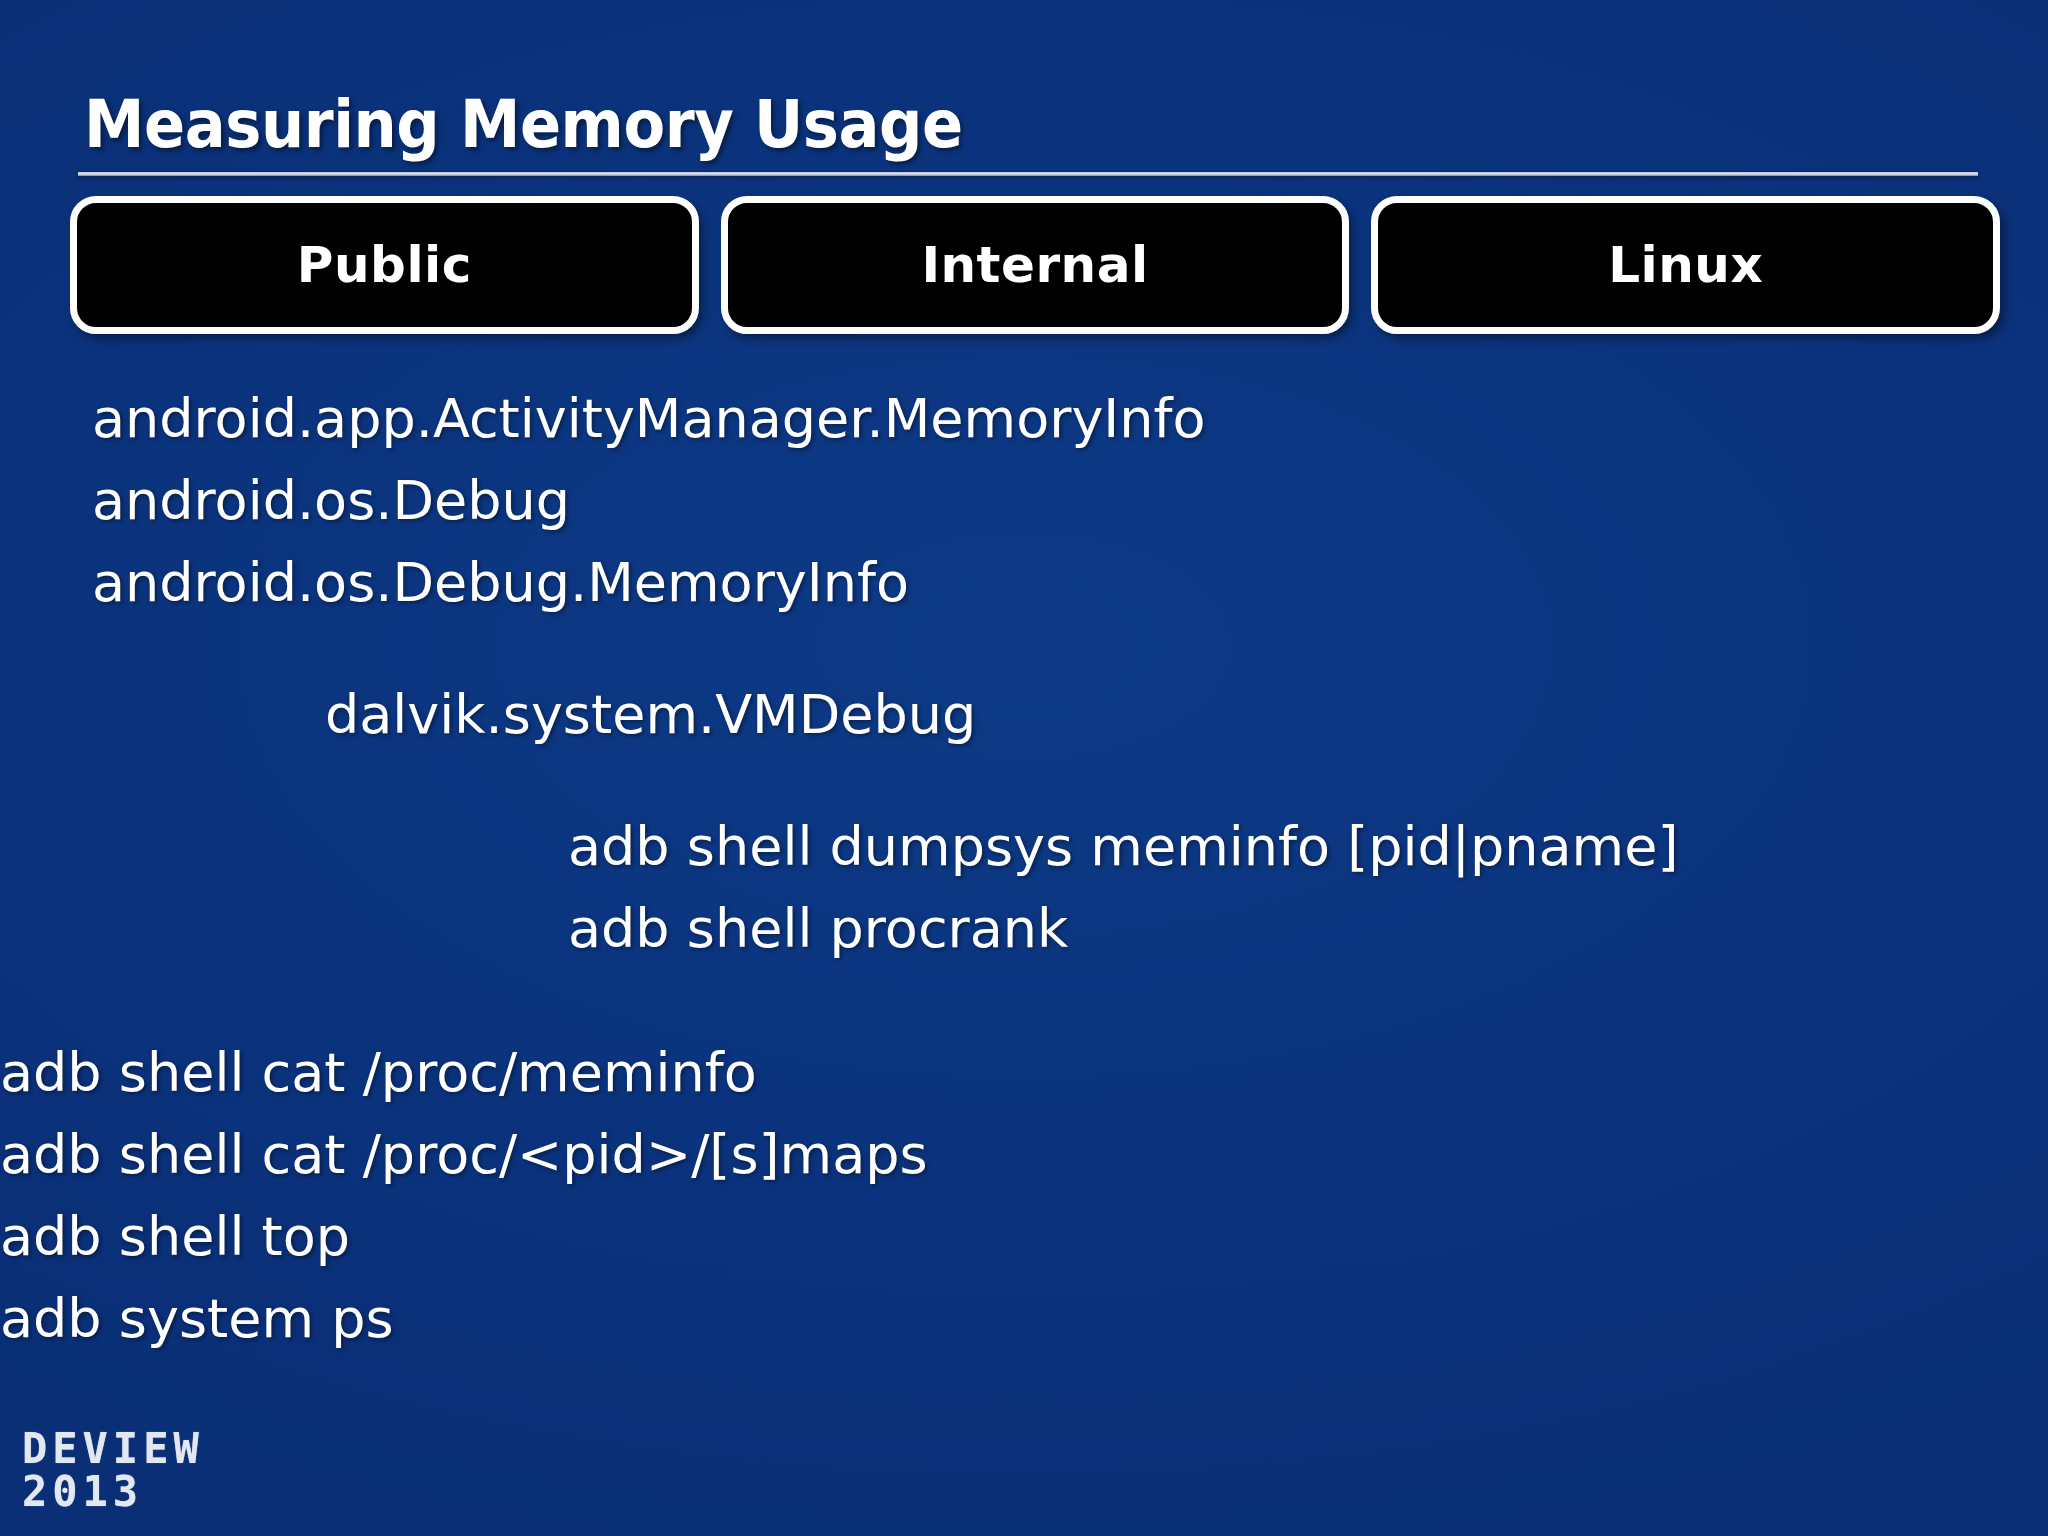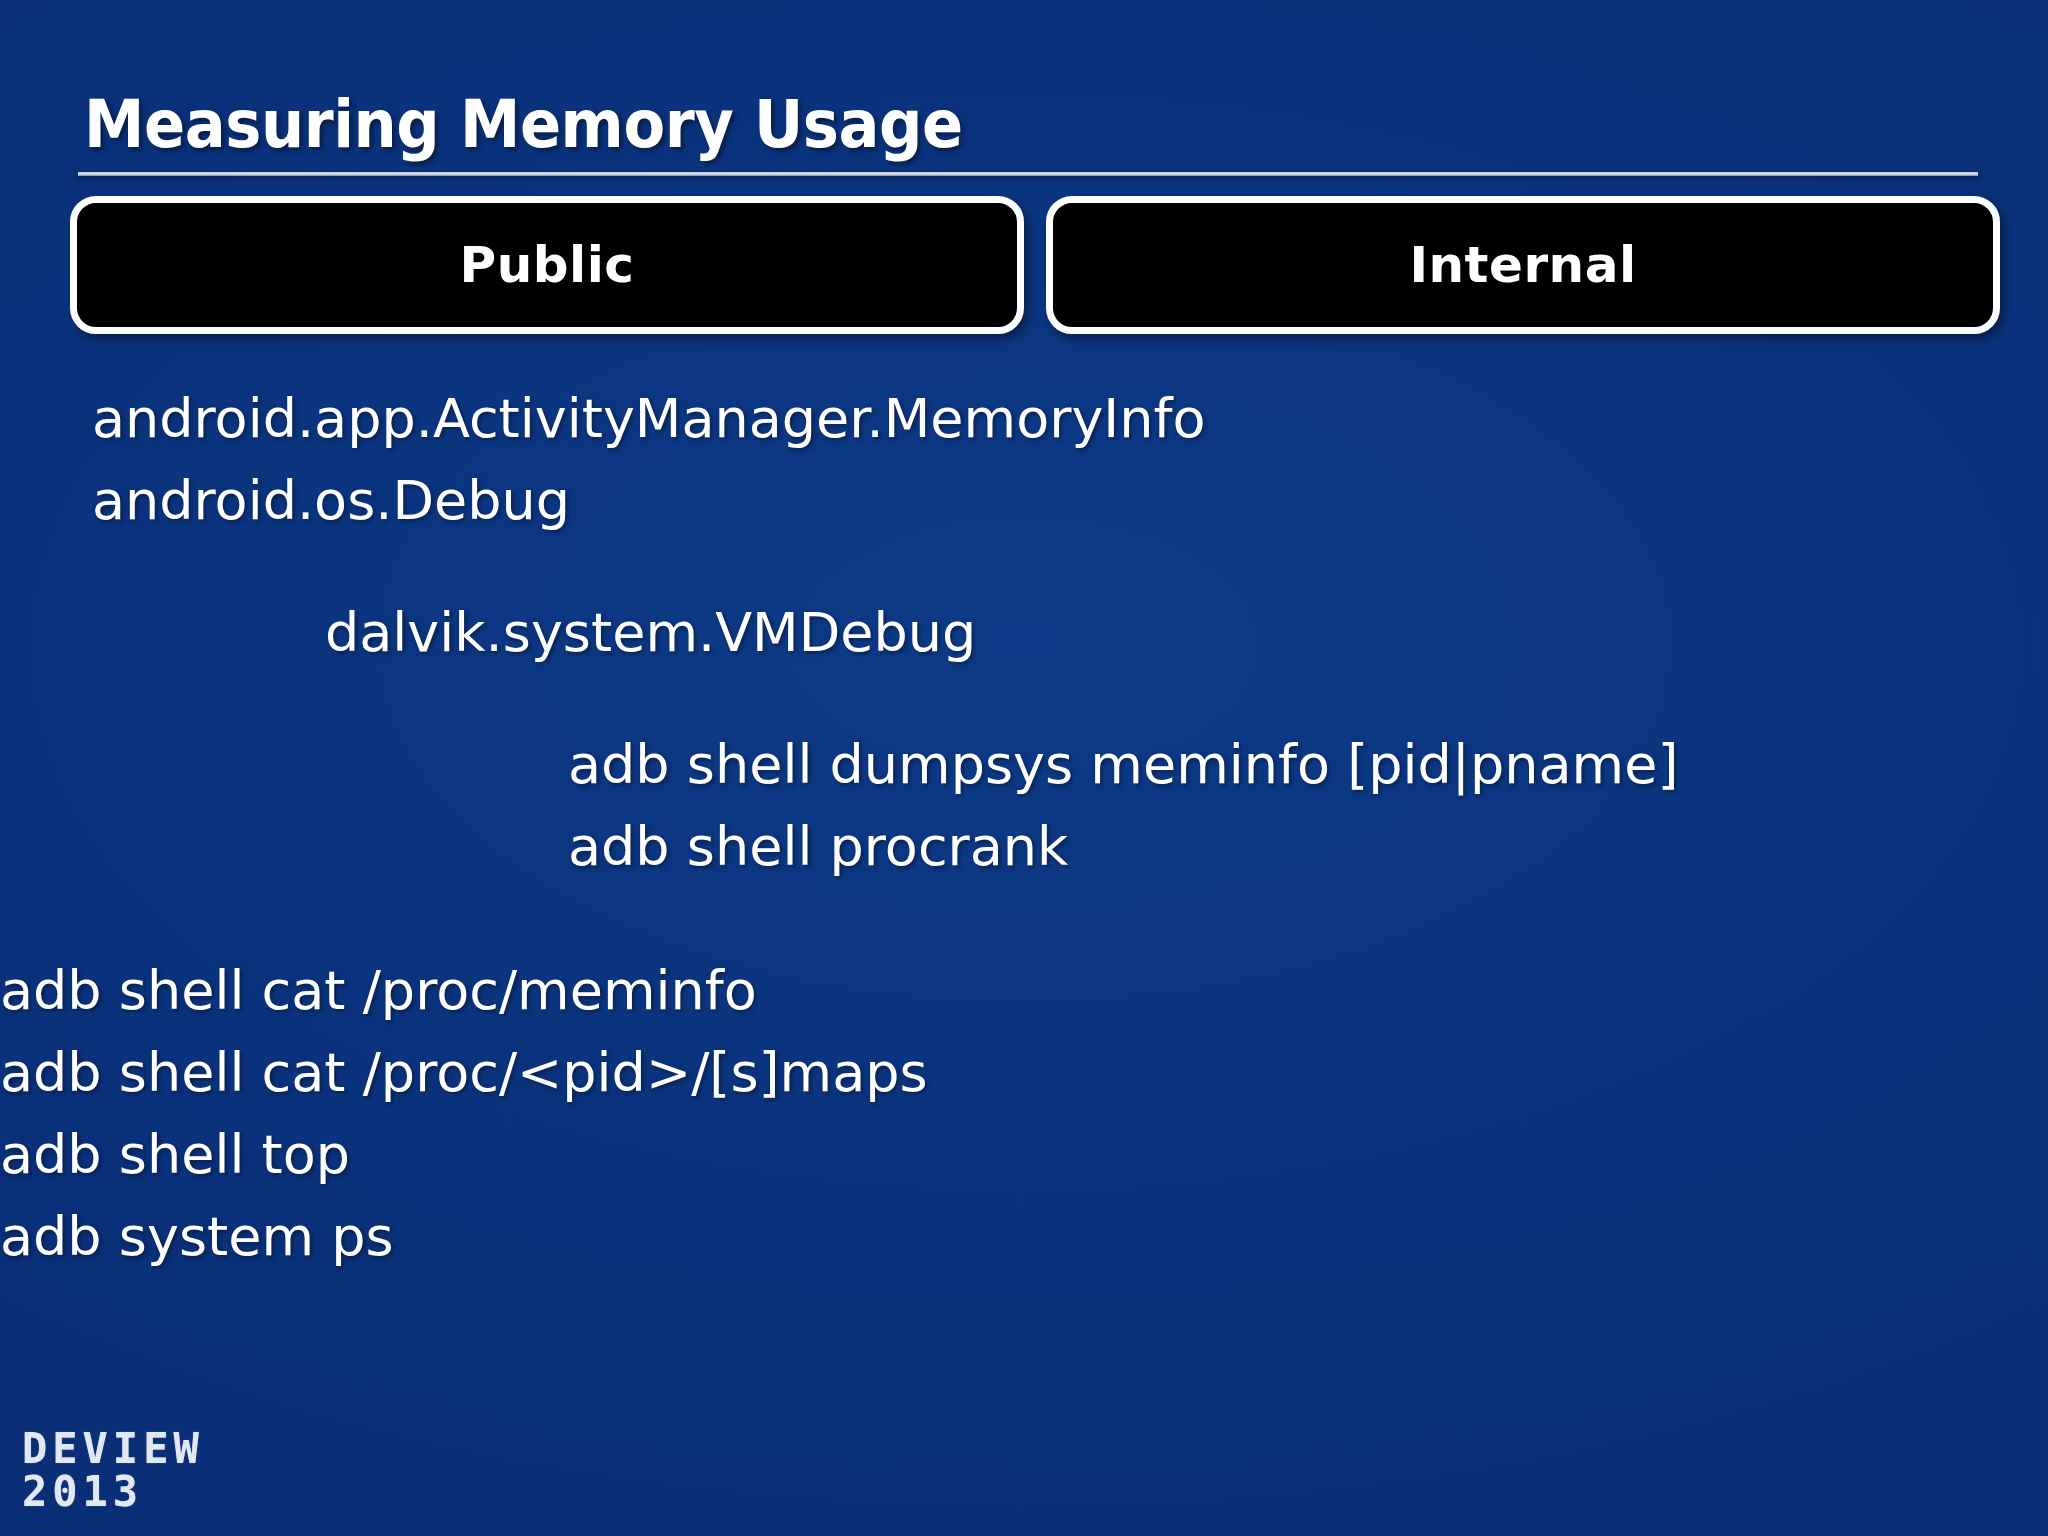--- a/index.html
+++ b/index.html
@@ -136,27 +136,31 @@
   </div>
   <div class="title-rule"></div>
 
   <div class="tab-row">
     <div class="tab-btn">
       <span class="tab-label">Public</span>
     </div>
     <div class="tab-btn">
       <span class="tab-label">Internal</span>
     </div>
+    <div class="tab-btn">
+      <span class="tab-label">Linux</span>
+    </div>
   </div>
 
   <div class="content">
 
     <div class="group g-public">
       <div class="code-line">android.app.ActivityManager.MemoryInfo</div>
       <div class="code-line">android.os.Debug</div>
+      <div class="code-line">android.os.Debug.MemoryInfo</div>
     </div>
 
     <div class="group g-internal">
       <div class="code-line">dalvik.system.VMDebug</div>
     </div>
 
     <div class="group g-android">
       <div class="code-line">adb shell dumpsys meminfo [pid|pname]</div>
       <div class="code-line">adb shell procrank</div>
     </div>

